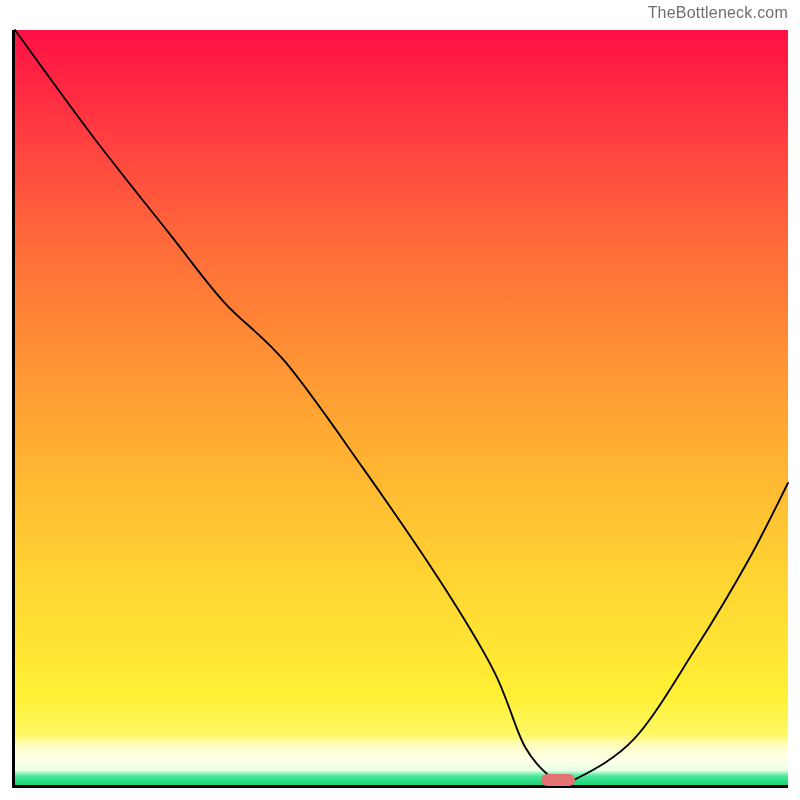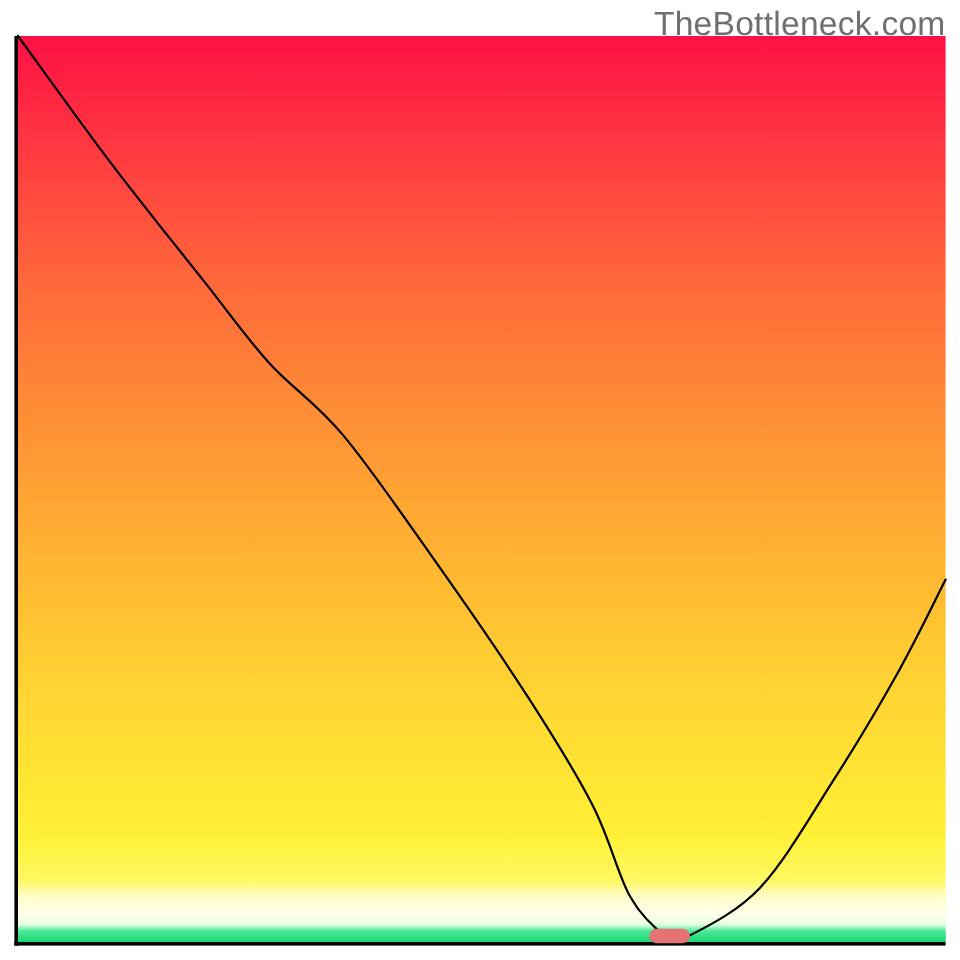--- a/index.html
+++ b/index.html
@@ -8,21 +8,21 @@
     height: 800px;
     background: #ffffff;
     font-family: Arial, Helvetica, sans-serif;
     position: relative;
     overflow: hidden;
   }
   .attribution {
     position: absolute;
     top: 4px;
     right: 12px;
-    font-size: 28px;
+    font-size: 16px;
     color: #6f6f6f;
     font-weight: 400;
     letter-spacing: 0.2px;
     margin-left: 32px;
   }
   .plot-area {
     position: absolute;
     left: 12px;
     top: 30px;
     width: 776px;

